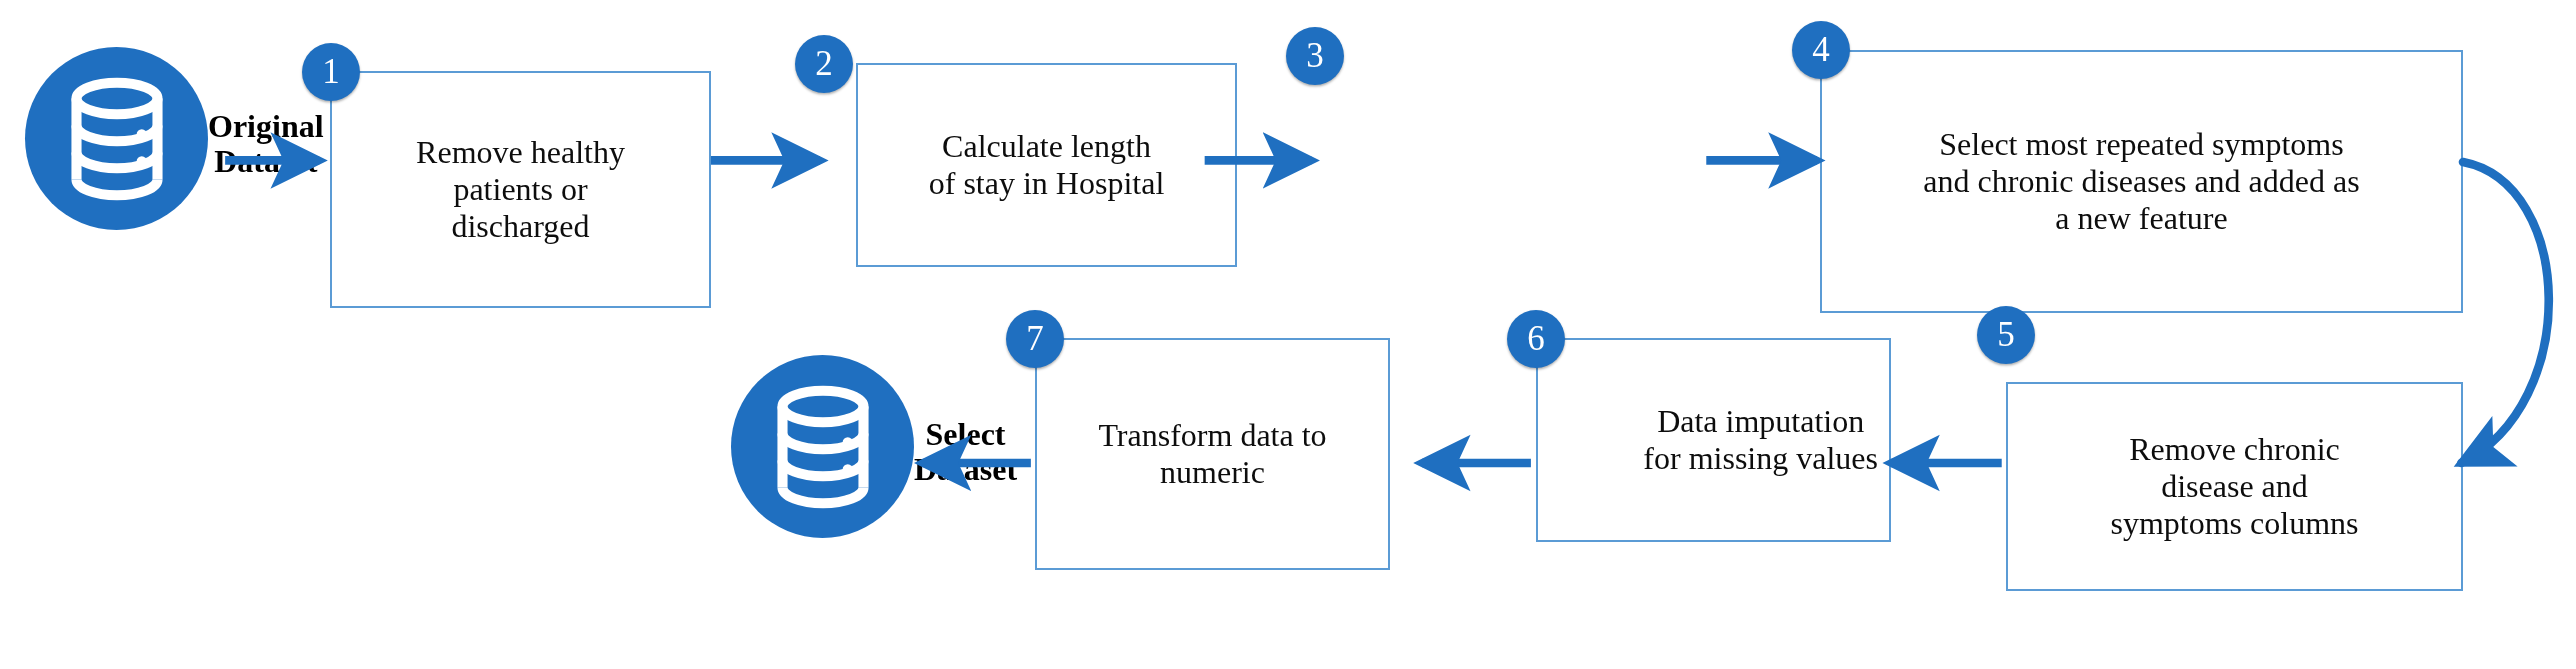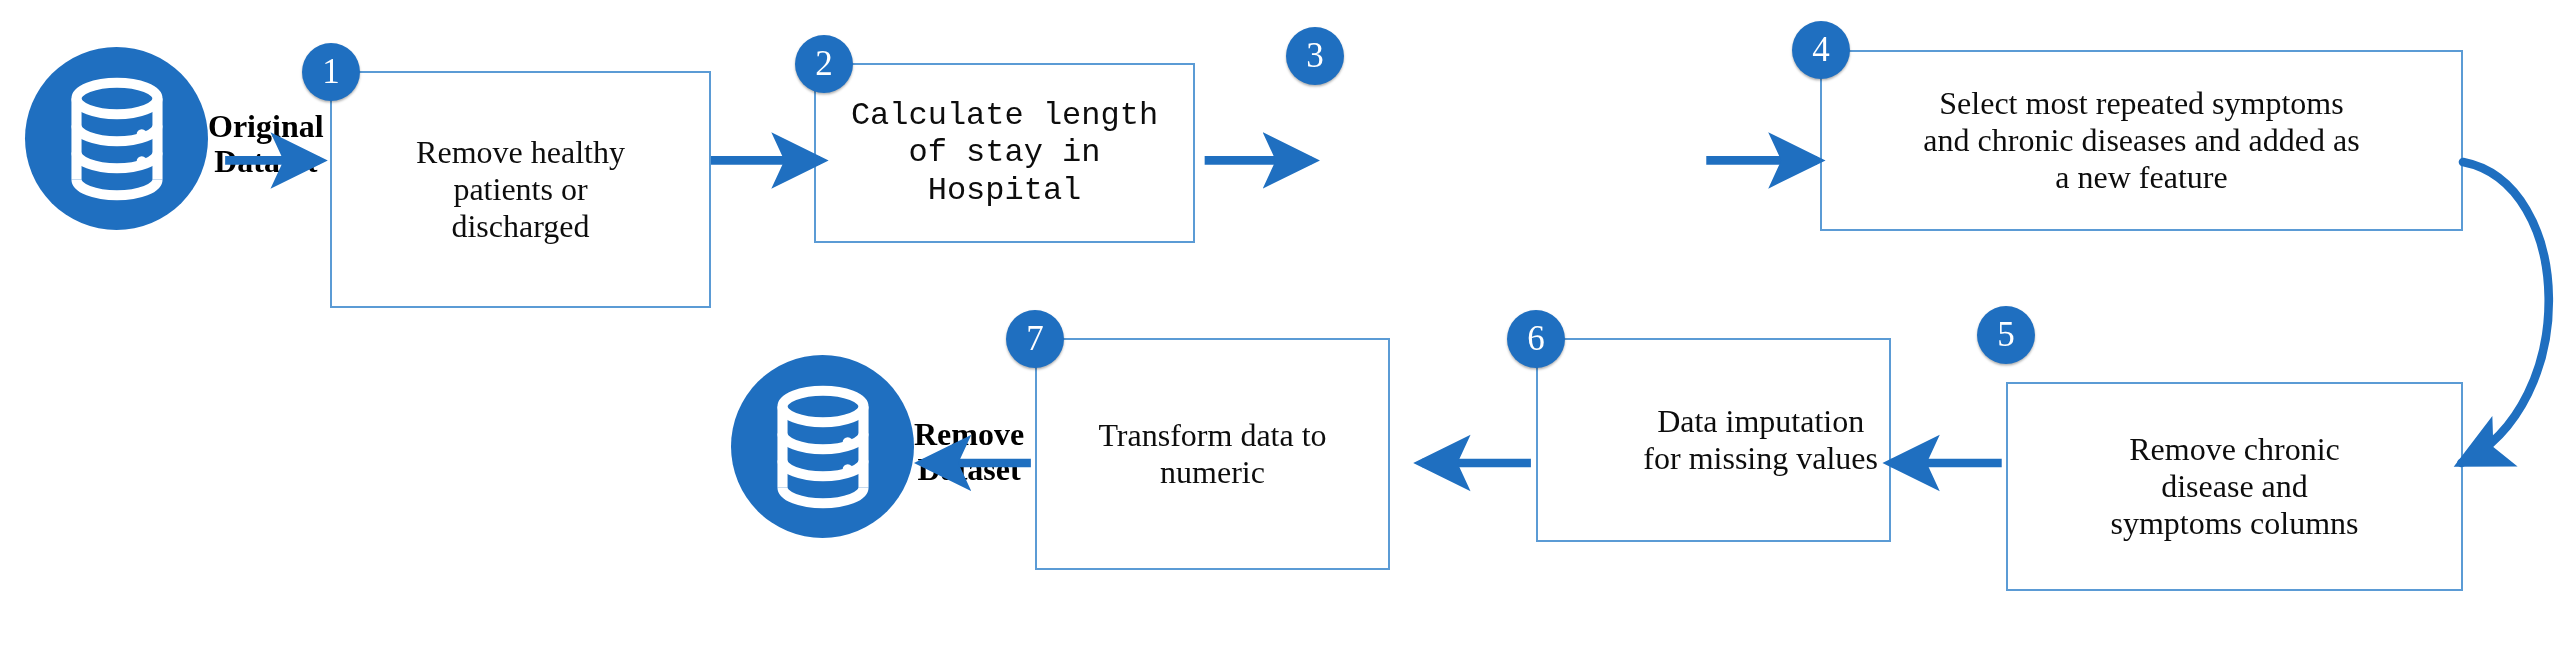--- a/index.html
+++ b/index.html
@@ -140,29 +140,29 @@
   </div>
 
   <div class="step-badge" style="left:302px; top:43px;">1</div>
   <div class="step-box" style="left:330px; top:71px; width:381px; height:237px;">
     <div class="step-text">Remove healthy
 patients or
 discharged</div>
   </div>
 
   <div class="step-badge" style="left:795px; top:35px;">2</div>
-  <div class="step-box" style="left:814px; top:63px; width:381px; height:180px;font-family:Liberation Mono, monospace;">
+  <div class="step-box" style="left:856px; top:63px; width:381px; height:204px;">
     <div class="step-text">Calculate length
 of stay in Hospital</div>
   </div>
 
   <div class="step-badge" style="left:1286px; top:27px;">3</div>
 
   <div class="step-badge" style="left:1792px; top:21.3px;">4</div>
-  <div class="step-box" style="left:1820px; top:50px; width:643px; height:181px;">
+  <div class="step-box" style="left:1820px; top:50px; width:643px; height:263px;">
     <div class="step-text">Select most repeated symptoms
 and chronic diseases and added as
 a new feature</div>
   </div>
 
   <div class="step-badge" style="left:1977px; top:306px;">5</div>
   <div class="step-box" style="left:2006px; top:334px; width:457px; height:209px;margin-top:48px;">
     <div class="step-text">Remove chronic
 disease and
 symptoms columns</div>
@@ -188,18 +188,18 @@
           <path d="M14,20 V92"></path>
           <path d="M86,20 V92"></path>
           <path d="M14,92 a36,14 0 0 0 72,0"></path>
           <path d="M14,44 a36,14 0 0 0 72,0"></path>
           <path d="M14,68 a36,14 0 0 0 72,0"></path>
         </g>
         <circle cx="72" cy="52" r="4.6" fill="#ffffff"></circle>
         <circle cx="72" cy="76" r="4.6" fill="#ffffff"></circle>
       </svg>
     </div>
-    <div class="dataset-caption">Remove
+    <div class="dataset-caption">Select
 Dataset</div>
   </div>
 
 </div>
 
 
 </body></html>

